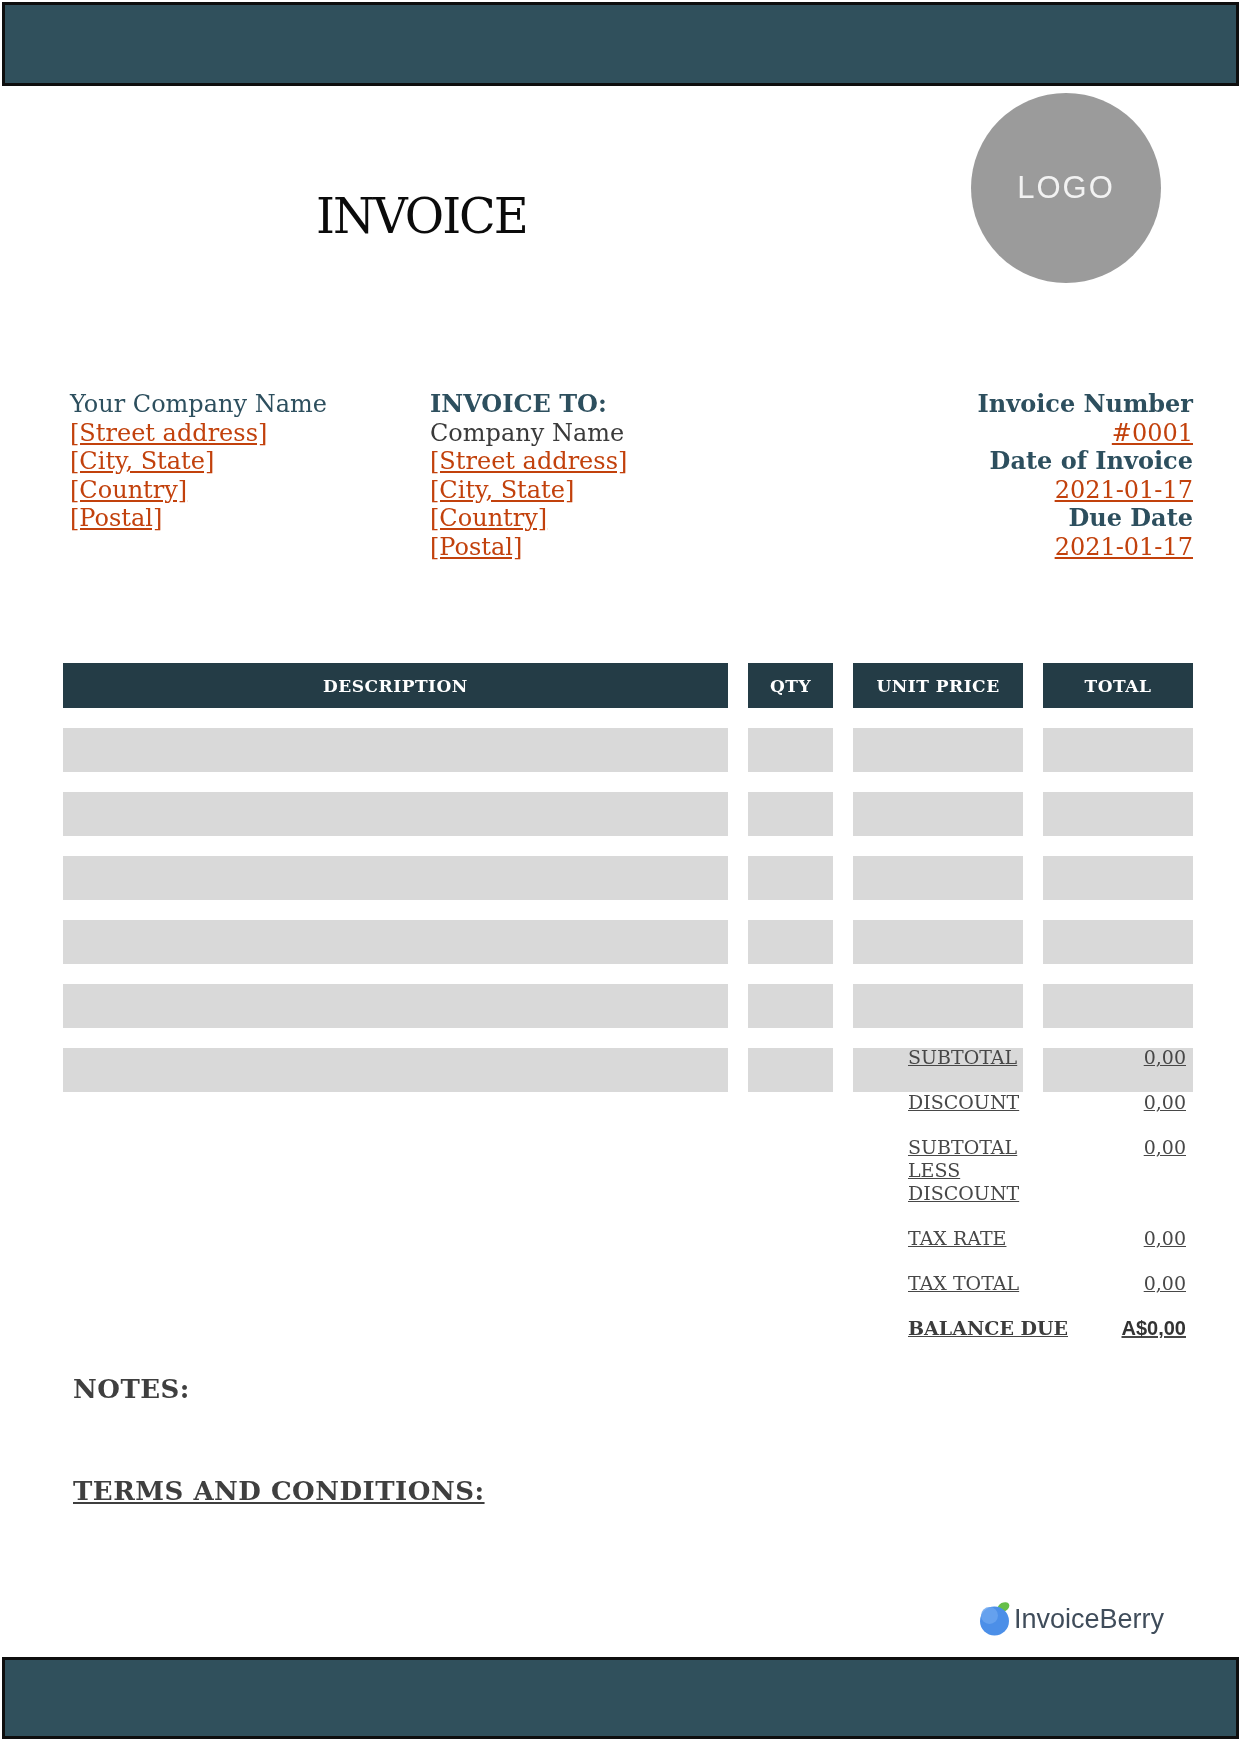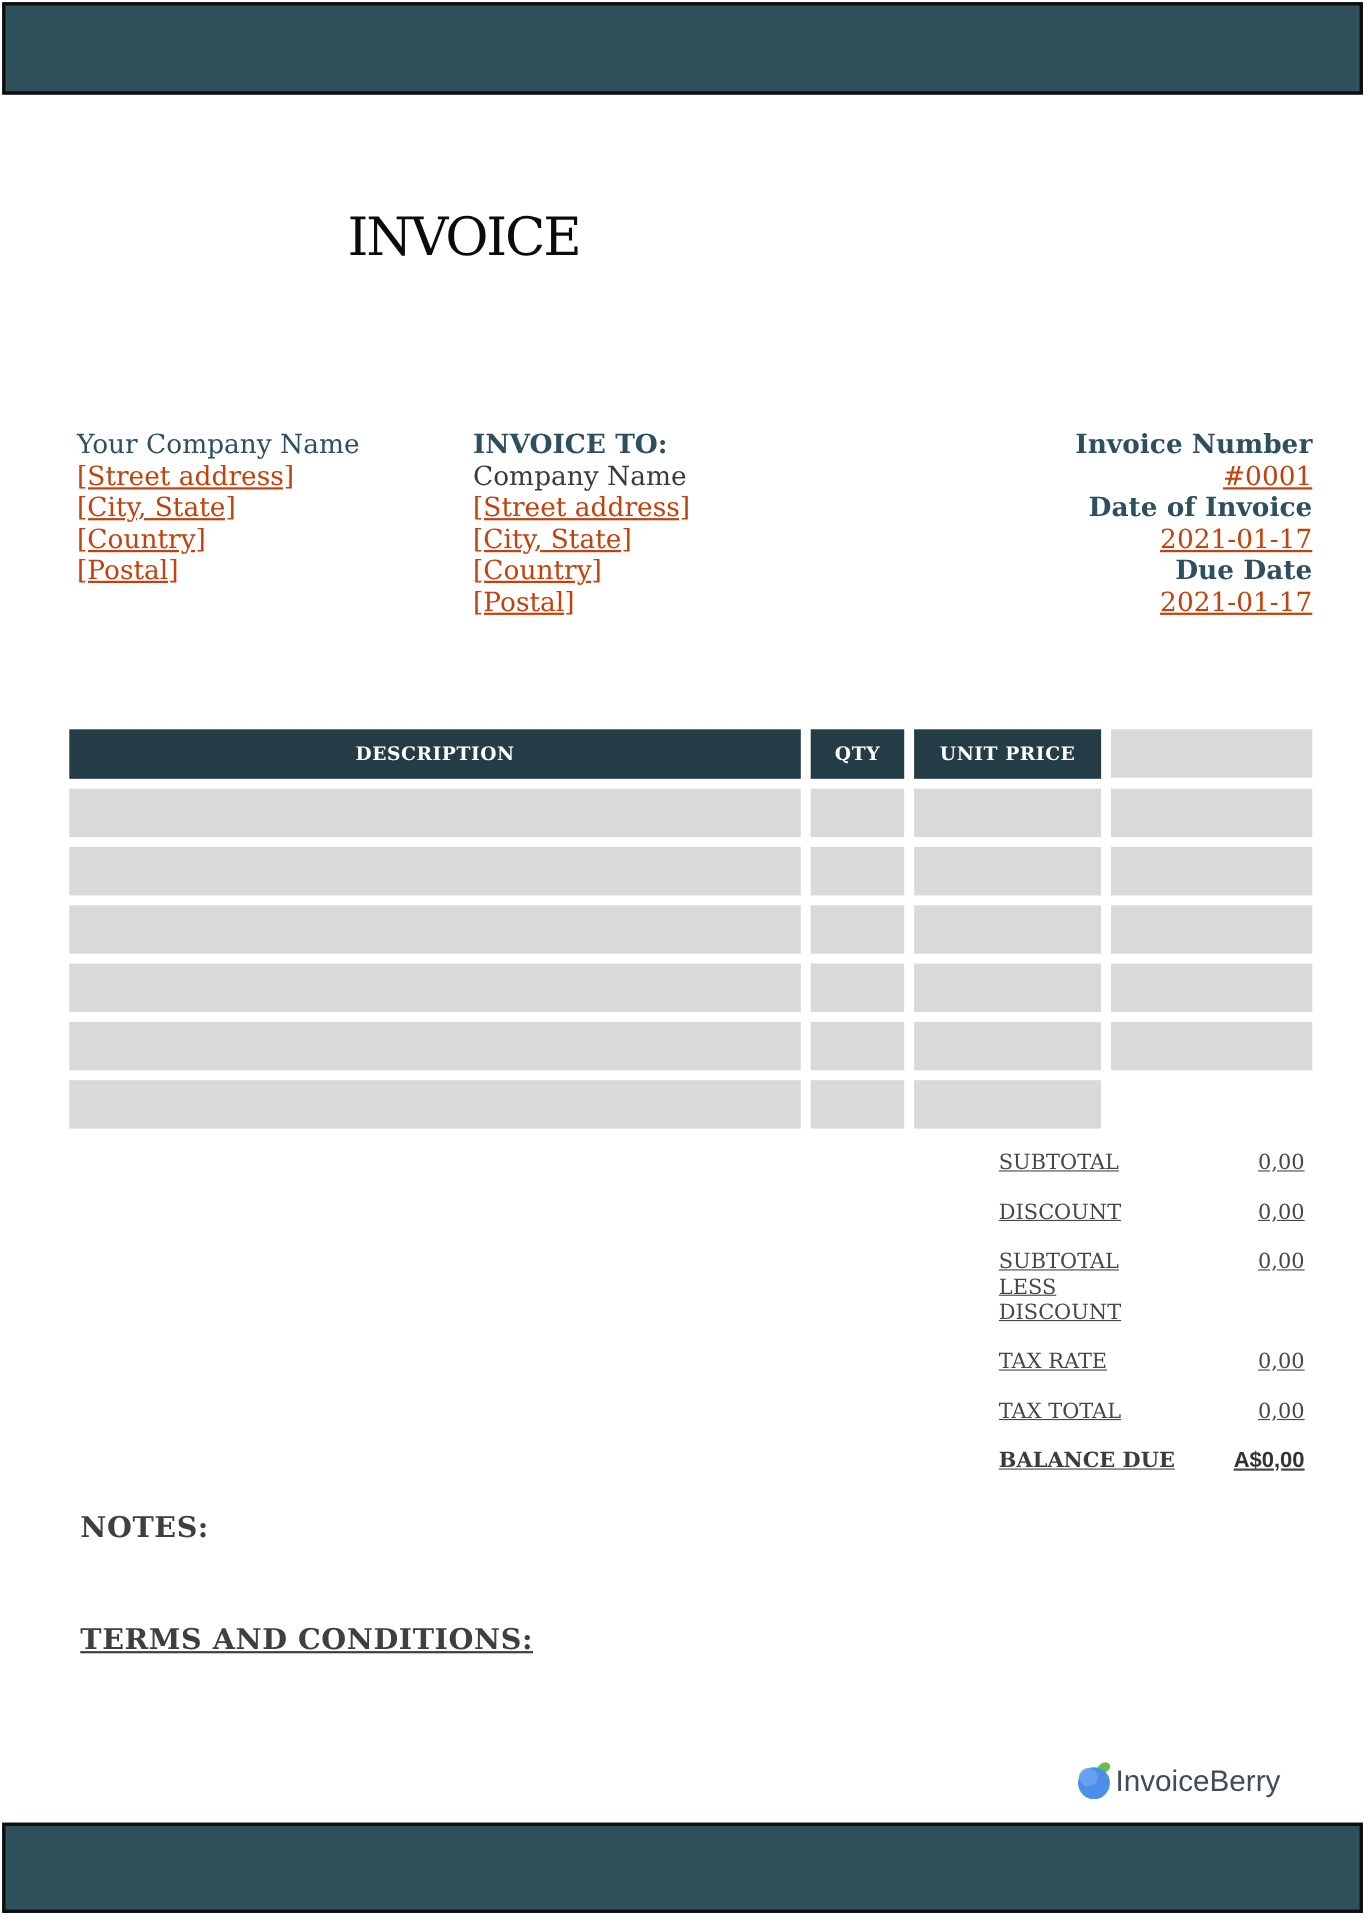--- a/index.html
+++ b/index.html
@@ -33,21 +33,21 @@
   .info-billto { left:430px; }
   .info-meta { right:48px; text-align:right; }
   .teal { color:#2d4f5e; }
   .teal-b { color:#2d4f5e; font-weight:bold; }
   .gray { color:#c2410c;text-decoration:underline; }
   .dark { color:#3a3a3a; }
 
   
   .items-table {
     position:absolute; left:63px; top:663px; width:1130px;
-    display:grid; grid-template-columns:665px 85px 170px 1fr; gap:9px;
+    display:grid; grid-template-columns:665px 85px 170px 1fr; gap:20px;
   }
   .items-table .th {
     background:#243c46; color:#ffffff; height:45px;
     display:flex; align-items:center; justify-content:center;
     font-weight:bold; font-size:17px; letter-spacing:0.5px;
     font-family:"DejaVu Serif", serif;
   }
   .items-table .cell { background:#d9d9d9; height:44px; }
 
   
@@ -78,20 +78,23 @@
 </style>
 </head>
 <body>
 
 <div class="page">
 
   <div class="bar top"></div>
 
   <div class="page-title">INVOICE</div>
 
+  <div class="logo-circle">
+    <span>LOGO</span>
+  </div>
 
   <div class="info-block info-company">
     <div class="teal">Your Company Name</div>
     <div class="gray">[Street address]</div>
     <div class="gray">[City, State]</div>
     <div class="gray">[Country]</div>
     <div class="gray">[Postal]</div>
   </div>
 
   <div class="info-block info-billto">
@@ -109,20 +112,21 @@
     <div class="teal-b">Date of Invoice</div>
     <div class="gray">2021-01-17</div>
     <div class="teal-b">Due Date</div>
     <div class="gray">2021-01-17</div>
   </div>
 
   <div class="items-table">
     <div class="th">DESCRIPTION</div>
     <div class="th">QTY</div>
     <div class="th">UNIT PRICE</div>
+    <div class="th">TOTAL</div>
 
   <div class="cell"></div>
       <div class="cell"></div>
       <div class="cell"></div>
       <div class="cell"></div>
       <div class="cell"></div>
       <div class="cell"></div>
       <div class="cell"></div>
       <div class="cell"></div>
       <div class="cell"></div>

